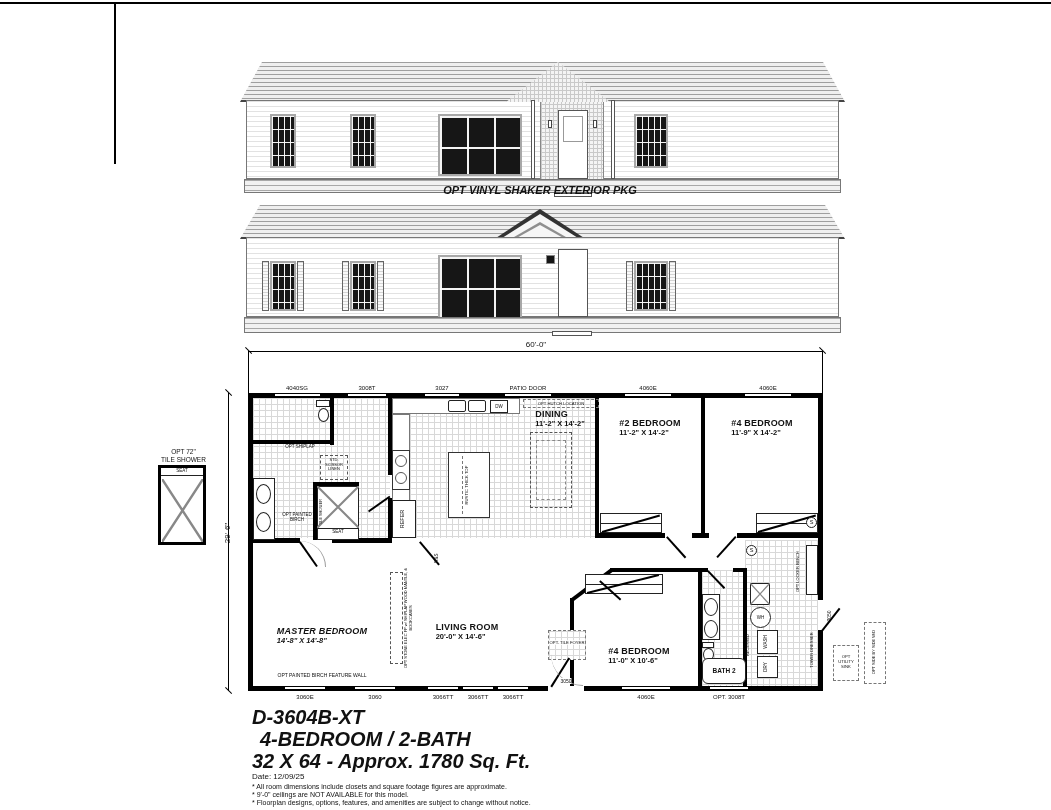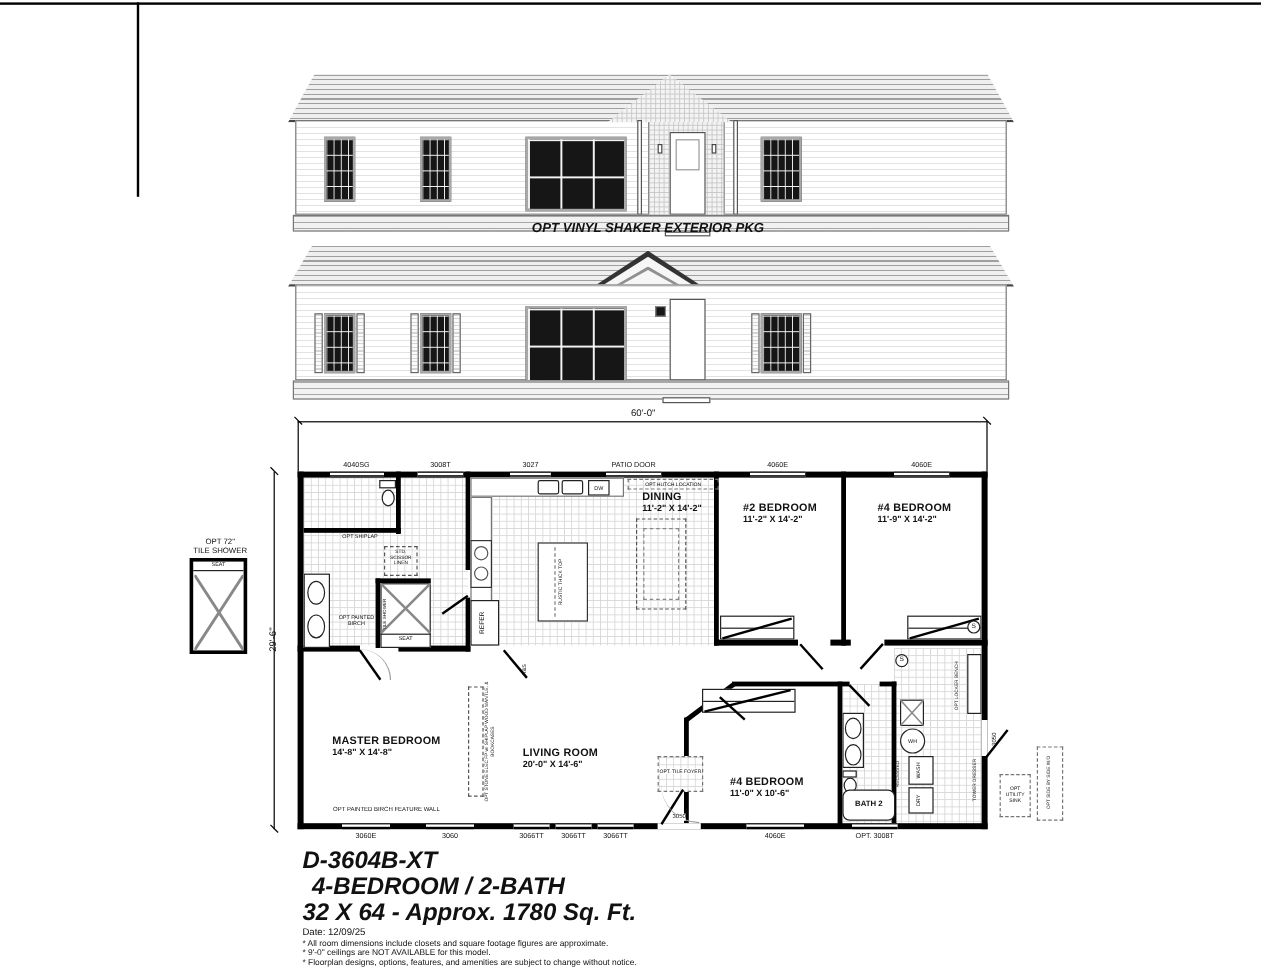--- a/index.html
+++ b/index.html
@@ -242,21 +242,21 @@
       <div style="border-top:1px solid #222;margin-top:9px;"></div>
     </div>
   <div class="leaf" style="left:602px;top:531px;width:60px;transform:rotate(-16deg);"></div>
   <div class="leaf" style="left:758px;top:531px;width:60px;transform:rotate(-16deg);"></div>
   <div class="oval" style="left:806px;top:517px;width:11px;height:11px;">
       <div style="font-size:5.5px;text-align:center;line-height:9px;">S</div>
     </div>
   <div class="leaf" style="left:667px;top:536px;width:28px;transform:rotate(48deg);"></div>
   <div class="leaf" style="left:736px;top:536px;width:28px;transform:rotate(132deg);"></div>
 
-  <div class="rl" style="left:322px;top:612px;">
+  <div class="rl" style="left:322px;top:626px;font-style:italic;">
     <span class="nm">MASTER BEDROOM</span>
     <span class="dm">14'-8" X 14'-8"</span>
   </div>
   <div class="lb" style="left:322px;top:672px;font-size:5px;">OPT PAINTED BIRCH FEATURE WALL</div>
   <div class="leaf" style="left:300px;top:541px;width:30px;transform:rotate(55deg);"></div>
   <div class="arc" style="left:300px;top:541px;width:26px;height:26px;border-width:0 1px 0 0;border-radius:0 100% 0 0;"></div>
   <div class="leaf" style="left:420px;top:541px;width:30px;transform:rotate(50deg);"></div>
   <div class="a rot tiny" style="left:425px;top:554px;width:26px;height:8px;text-align:center;">R&amp;S</div>
   <div class="leaf" style="left:390px;top:496px;width:26px;transform:rotate(145deg);"></div>
 

